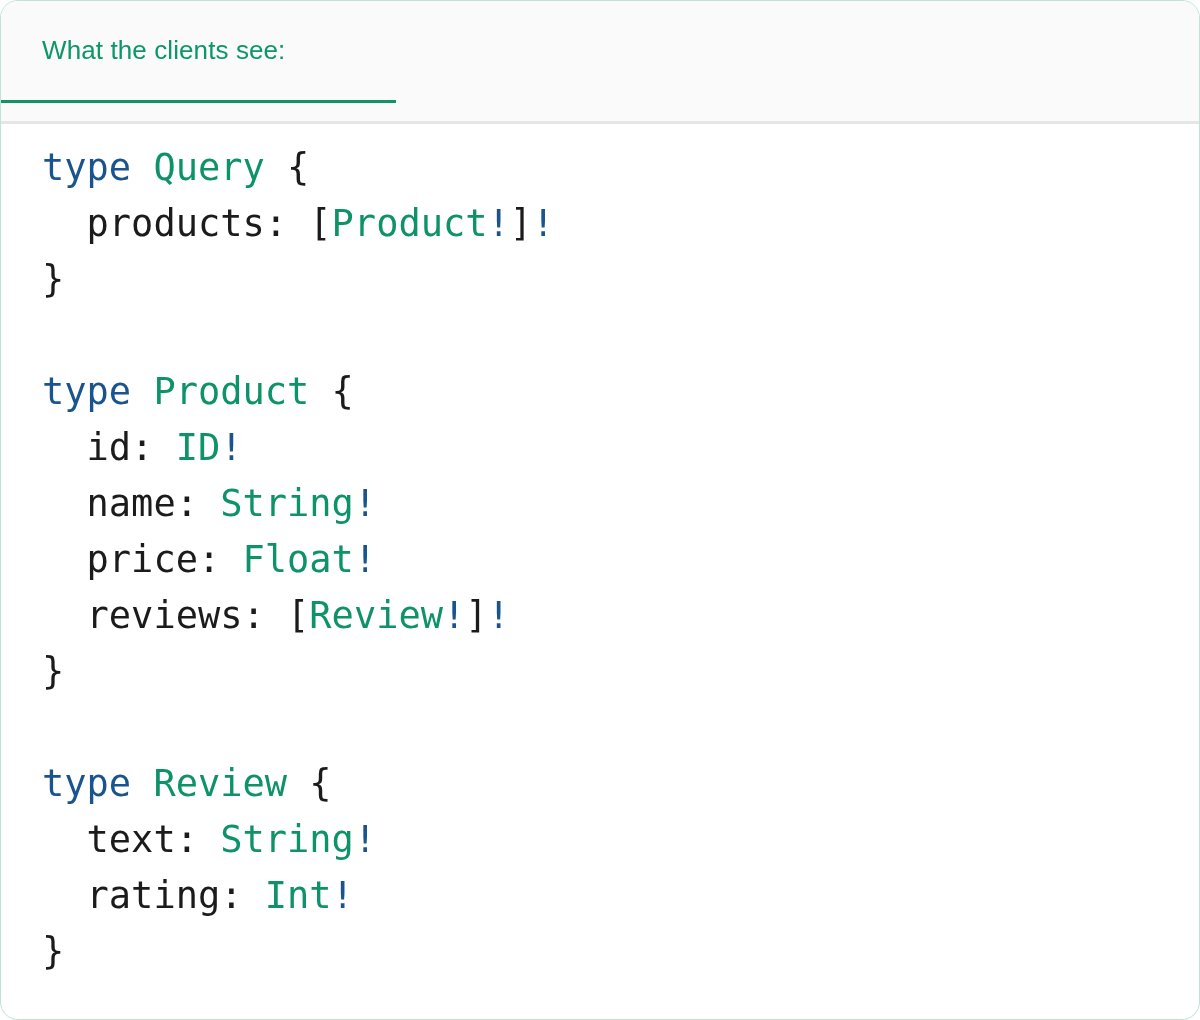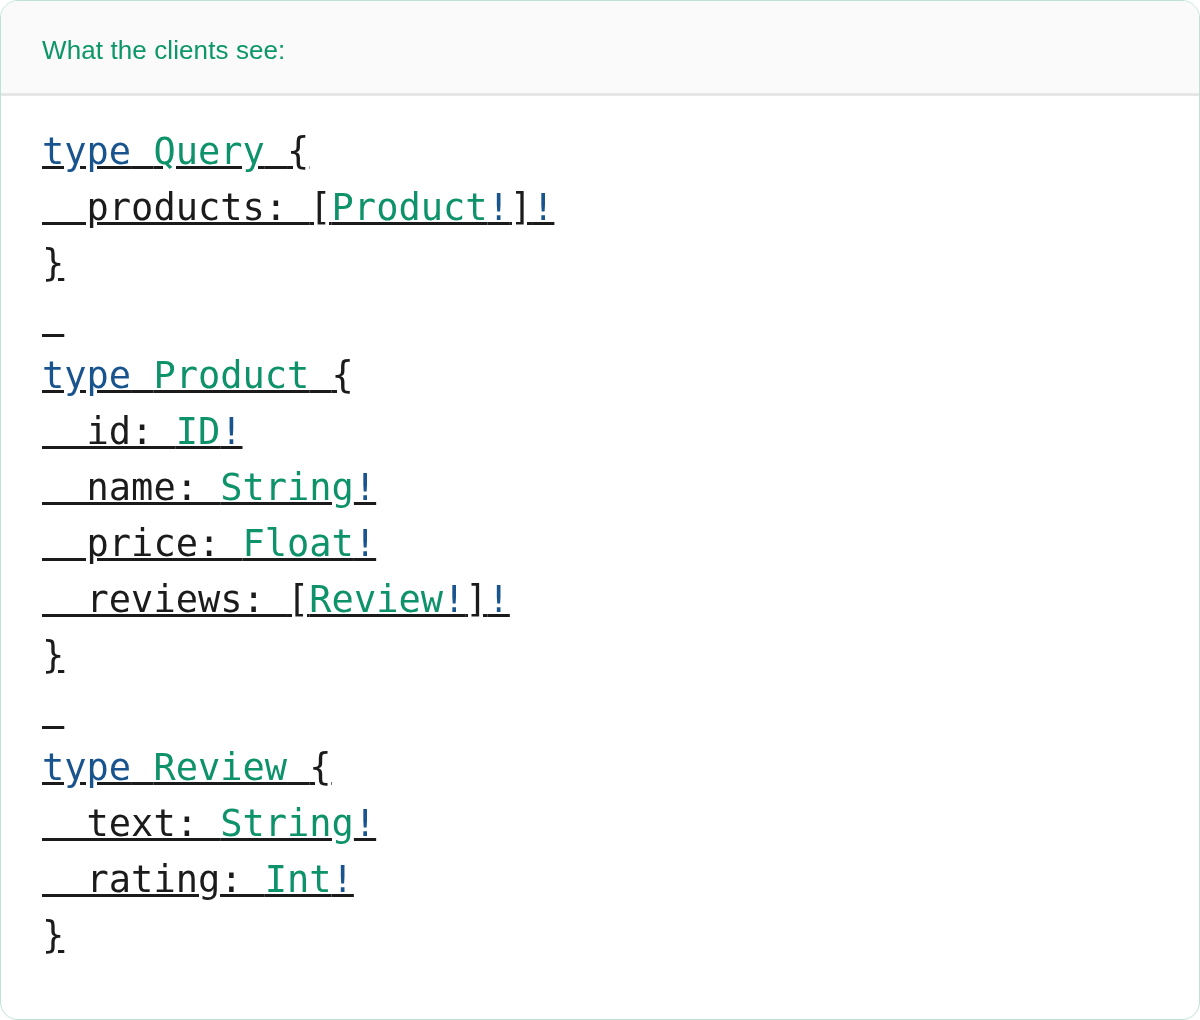--- a/index.html
+++ b/index.html
@@ -23,21 +23,21 @@
     box-sizing: border-box;
     background: #ffffff;
     border: 1px solid #bfe3d3;
     border-radius: 18px;
     overflow: hidden;
   }
 
   
   #tabbar {
     position: relative;
-    height: 95px;
+    height: 123px;
     background: #fafafa;
     border-bottom: 3px solid #e6e6e6;
     box-sizing: border-box;
   }
   #tab-clients {
     position: absolute;
     left: 0;
     top: 0;
     width: 395px;
     height: 99px;
@@ -60,28 +60,27 @@
     bottom: -3px;
     width: 395px;
     height: 3px;
     background: #11936a;
   }
 
   
   #code {
     position: relative;
     background: #ffffff;
-    padding: 28px 0 0 41px;
+    padding: 16px 0 0 41px;
     font-family: "DejaVu Sans Mono", "Liberation Mono", monospace;
     font-size: 37px;
     line-height: 56px;
     white-space: pre;
     color: #1b1b1b;
     letter-spacing: 0px;
-    text-decoration: underline;
   }
   .code-line {
     height: 56px;
     white-space: pre;
   }
   .code-line.blank {
     height: 56px;
   }
 
   .tok-kw    { color: #19548f; }   

